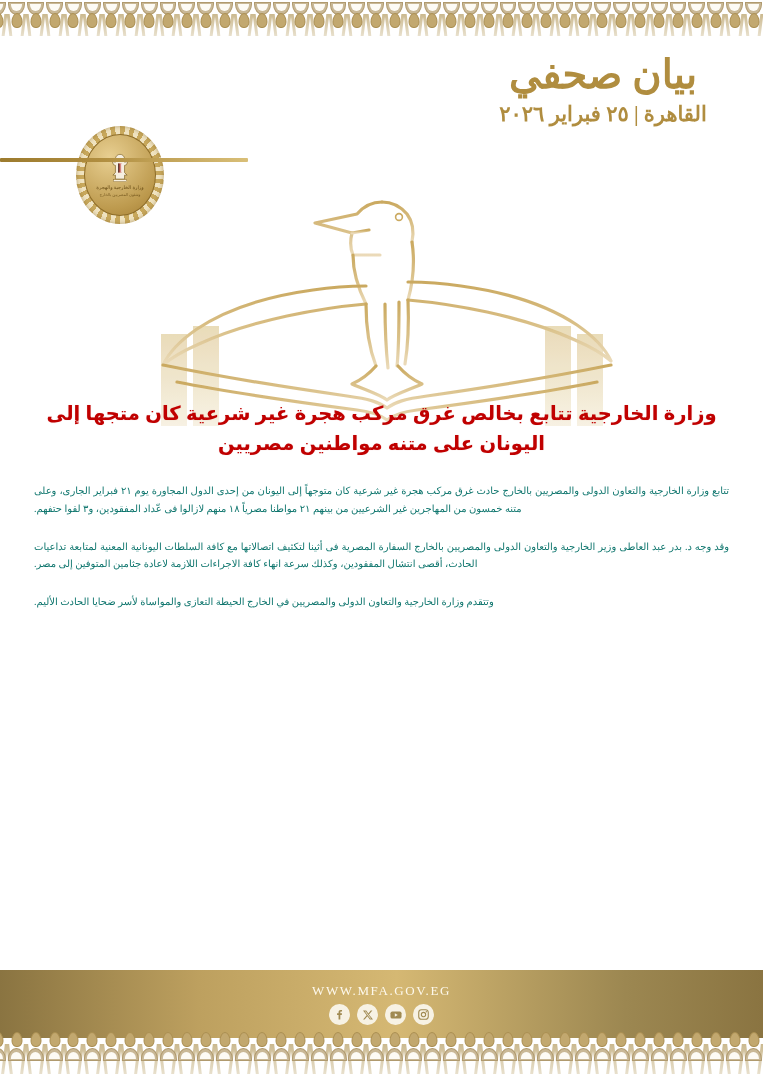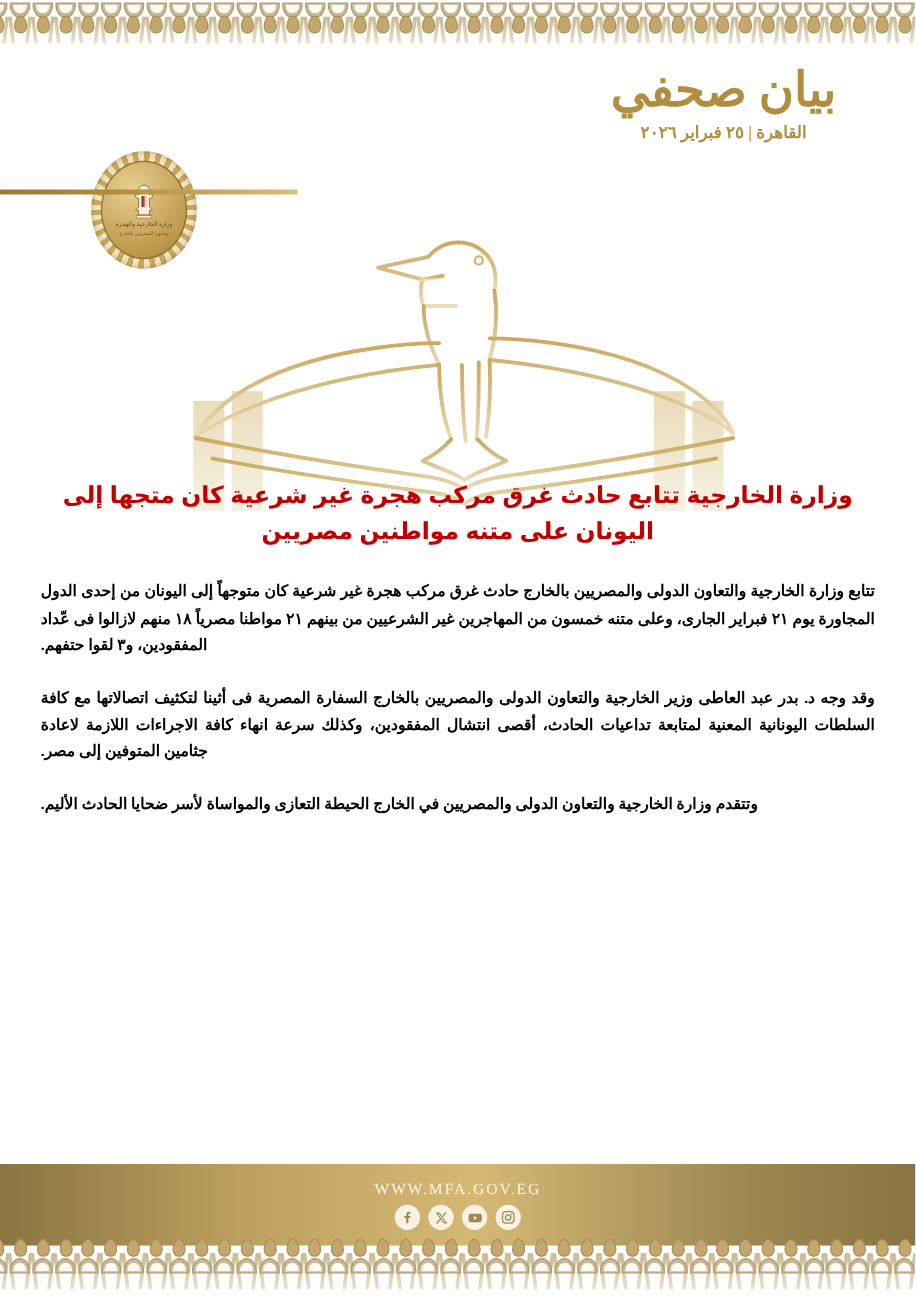--- a/index.html
+++ b/index.html
@@ -109,21 +109,21 @@
     font-size: 40px;
     font-weight: bold;
     color: #b08d3f;
     letter-spacing: 2px;
     line-height: 1.15;
     margin: 0;
     text-shadow: 0 1px 0 rgba(255,255,255,0.6);
   }
   .press-date {
     font-family: "Liberation Serif", "DejaVu Serif", serif;
-    font-size: 14px;
+    font-size: 21px;
     font-weight: bold;
     color: #b08d3f;
     margin: 4px 0 0 0;
     letter-spacing: 1px;
   }
   .gold-rule {
     position: absolute;
     top: 158px;
     left: 0;
     width: 248px;
@@ -202,24 +202,24 @@
     color: #c00000;
     font-family: "Liberation Sans", "DejaVu Sans", sans-serif;
     font-size: 19.5px;
     font-weight: bold;
     line-height: 1.55;
     text-align: center;
     margin: 0 0 24px 0;
     text-shadow: 0 0 1px rgba(192,0,0,.25);
   }
   .para {
-    color: #000000;
+    color: #0f766e;
     font-family: "Liberation Serif", "DejaVu Serif", serif;
-    font-size: 13px;
-    font-weight: bold;
+    font-size: 10px;
+    font-weight: normal;
     line-height: 1.72;
     margin: 0 0 21px 0;
     text-align: justify;
     text-align-last: left;
   }
 
   
   .footer {
     position: absolute;
     bottom: 42px;
@@ -583,21 +583,21 @@
       <path d="M16 179 C60 188 130 200 200 210 C222 213 232 216 240 222
                C248 216 258 213 280 210 C350 200 420 188 464 179"></path>
       <path d="M30 196 C80 206 150 216 210 224 C226 226 234 229 240 234
                C246 229 254 226 270 224 C330 216 400 206 450 196"></path>
     </g>
 
     <circle cx="252" cy="31" r="3.4" fill="#ffffff" stroke="#c8a558" stroke-width="1.6"></circle>
   </svg>
 
   <div class="content">
-    <h1 class="headline">وزارة الخارجية تتابع حادث غرق مركب هجرة غير شرعية كان متجها إلى اليونان على متنه مواطنين مصريين</h1>
+    <h1 class="headline">وزارة الخارجية تتابع بخالص غرق مركب هجرة غير شرعية كان متجها إلى اليونان على متنه مواطنين مصريين</h1>
     <div id="paragraphs">
         <p class="para">تتابع وزارة الخارجية والتعاون الدولى والمصريين بالخارج حادث غرق مركب هجرة غير شرعية كان متوجهاً إلى اليونان من إحدى الدول المجاورة يوم ٢١ فبراير الجارى، وعلى متنه خمسون من المهاجرين غير الشرعيين من بينهم ٢١ مواطنا مصرياً ١٨ منهم لازالوا فى عّداد المفقودين، و٣ لقوا حتفهم.</p>
         <p class="para">وقد وجه د. بدر عبد العاطى وزير الخارجية والتعاون الدولى والمصريين بالخارج السفارة المصرية فى أثينا لتكثيف اتصالاتها مع كافة السلطات اليونانية المعنية لمتابعة تداعيات الحادث، أقصى انتشال المفقودين، وكذلك سرعة انهاء كافة الاجراءات اللازمة لاعادة جثامين المتوفين إلى مصر.</p>
         <p class="para">وتتقدم وزارة الخارجية والتعاون الدولى والمصريين في الخارج الحيطة التعازى والمواساة لأسر ضحايا الحادث الأليم.</p>
       </div>
   </div>
 
   <div class="footer">
     <div class="footer-url">WWW.MFA.GOV.EG</div>
     <div class="social-row">

